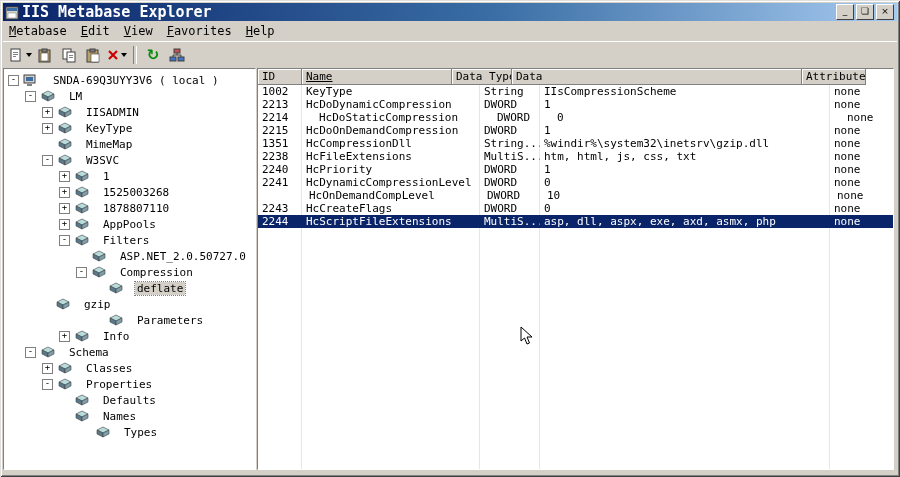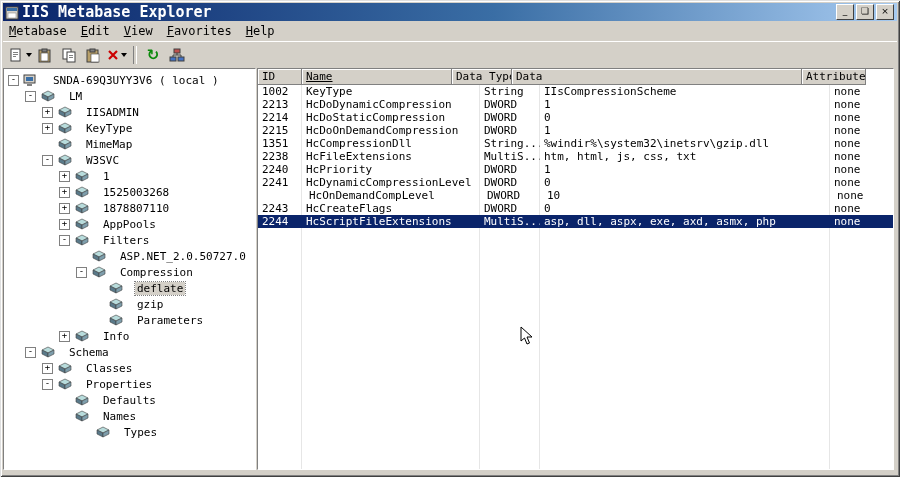--- a/index.html
+++ b/index.html
@@ -218,21 +218,21 @@
       <div class="tree-row" style="padding-left: 72px;"><span class="expander">-</span><span class="tree-ico"><svg width="15" height="12" viewBox="0 0 15 12">
             <polygon points="2,4 8,1 14,4 8,7" fill="#b8dcdc" stroke="#404040" stroke-width="0.6"></polygon>
             <polygon points="2,4 8,7 8,11 2,8" fill="#5a7a8a" stroke="#404040" stroke-width="0.6"></polygon>
             <polygon points="14,4 8,7 8,11 14,8" fill="#7e9eac" stroke="#404040" stroke-width="0.6"></polygon>
           </svg></span><span class="tree-label">Compression</span></div>
       <div class="tree-row" style="padding-left: 89px;"><span class="exp-spacer"></span><span class="tree-ico"><svg width="15" height="12" viewBox="0 0 15 12">
             <polygon points="2,4 8,1 14,4 8,7" fill="#b8dcdc" stroke="#404040" stroke-width="0.6"></polygon>
             <polygon points="2,4 8,7 8,11 2,8" fill="#5a7a8a" stroke="#404040" stroke-width="0.6"></polygon>
             <polygon points="14,4 8,7 8,11 14,8" fill="#7e9eac" stroke="#404040" stroke-width="0.6"></polygon>
           </svg></span><span class="tree-label selected">deflate</span></div>
-      <div class="tree-row" style="padding-left: 89px;"><span class="exp-spacer"></span><span class="tree-ico"><svg width="15" height="12" viewBox="0 0 15 12">
+      <div class="tree-row" style="padding-left: 36px;"><span class="exp-spacer"></span><span class="tree-ico"><svg width="15" height="12" viewBox="0 0 15 12">
             <polygon points="2,4 8,1 14,4 8,7" fill="#b8dcdc" stroke="#404040" stroke-width="0.6"></polygon>
             <polygon points="2,4 8,7 8,11 2,8" fill="#5a7a8a" stroke="#404040" stroke-width="0.6"></polygon>
             <polygon points="14,4 8,7 8,11 14,8" fill="#7e9eac" stroke="#404040" stroke-width="0.6"></polygon>
           </svg></span><span class="tree-label">gzip</span></div>
       <div class="tree-row" style="padding-left: 89px;"><span class="exp-spacer"></span><span class="tree-ico"><svg width="15" height="12" viewBox="0 0 15 12">
             <polygon points="2,4 8,1 14,4 8,7" fill="#b8dcdc" stroke="#404040" stroke-width="0.6"></polygon>
             <polygon points="2,4 8,7 8,11 2,8" fill="#5a7a8a" stroke="#404040" stroke-width="0.6"></polygon>
             <polygon points="14,4 8,7 8,11 14,8" fill="#7e9eac" stroke="#404040" stroke-width="0.6"></polygon>
           </svg></span><span class="tree-label">Parameters</span></div>
       <div class="tree-row" style="padding-left: 55px;"><span class="expander">+</span><span class="tree-ico"><svg width="15" height="12" viewBox="0 0 15 12">
@@ -294,21 +294,21 @@
         </div>
         <div class="lrow">
           <div class="lcell" style="width: 44px;">2213</div>
           <div class="lcell" style="width: 178px;">HcDoDynamicCompression</div>
           <div class="lcell" style="width: 60px;">DWORD</div>
           <div class="lcell" style="width: 290px;">1</div>
           <div class="lcell" style="width: 64px;">none</div>
         </div>
         <div class="lrow">
           <div class="lcell" style="width: 44px;">2214</div>
-          <div class="lcell" style="width: 178px;">HcDoStaticCompression</div>
+          <div class="lcell" style="width: 178px; margin-left: 13px;">HcDoStaticCompression</div>
           <div class="lcell" style="width: 60px;">DWORD</div>
           <div class="lcell" style="width: 290px;">0</div>
           <div class="lcell" style="width: 64px;">none</div>
         </div>
         <div class="lrow">
           <div class="lcell" style="width: 44px;">2215</div>
           <div class="lcell" style="width: 178px;">HcDoOnDemandCompression</div>
           <div class="lcell" style="width: 60px;">DWORD</div>
           <div class="lcell" style="width: 290px;">1</div>
           <div class="lcell" style="width: 64px;">none</div>

